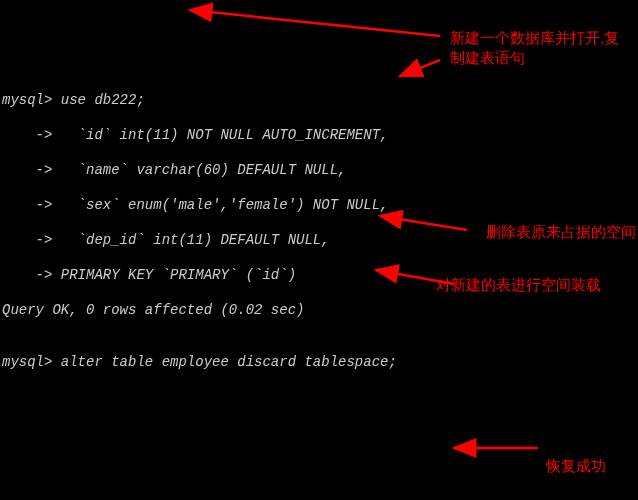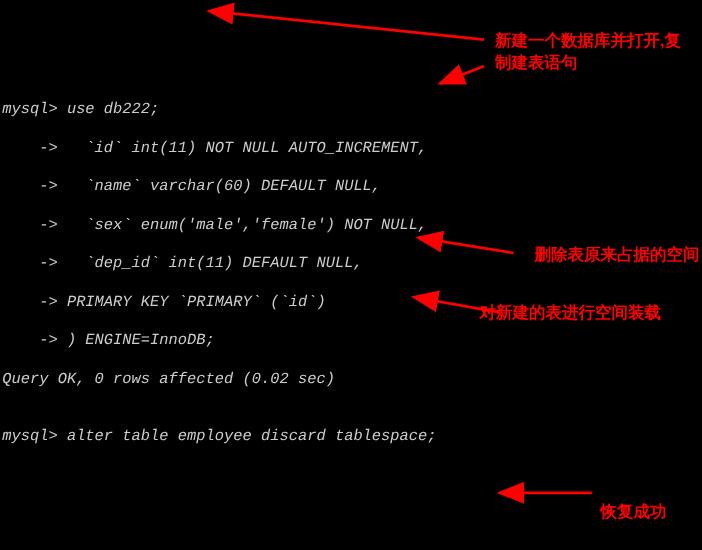--- a/index.html
+++ b/index.html
@@ -17,42 +17,41 @@
     }
     .terminal {
       padding: 4px 2px;
     }
     .line { color: #ccc; font-style: italic; }
     .annotation {
       position: absolute;
       color: #ff0000;
       font-family: "Microsoft YaHei", "SimHei", sans-serif;
       font-size: 15px;
-      font-weight: bold;
+      font-weight: normal;
       white-space: normal;
       line-height: 1.3;
     }
     .arrow {
       position: absolute;
       pointer-events: none;
     }
   </style>
 </head>
 <body>
 
 
 
 <div class="terminal">
 <div class="line">mysql&gt; use db222;</div>
 <div class="line">    -&gt;   `id` int(11) NOT NULL AUTO_INCREMENT,</div>
 <div class="line">    -&gt;   `name` varchar(60) DEFAULT NULL,</div>
 <div class="line">    -&gt;   `sex` enum('male','female') NOT NULL,</div>
 <div class="line">    -&gt;   `dep_id` int(11) DEFAULT NULL,</div>
 <div class="line">    -&gt; PRIMARY KEY `PRIMARY` (`id`)</div>
-<div class="line">    -&gt; ) ENGINE=InnoDB;</div>
 <div class="line">Query OK, 0 rows affected (0.02 sec)</div>
 <div class="line"></div>
 <div class="line">mysql&gt; alter table employee discard tablespace;</div>
 
 <div class="line"></div>
 
 
 <div class="line"></div>
 
 

